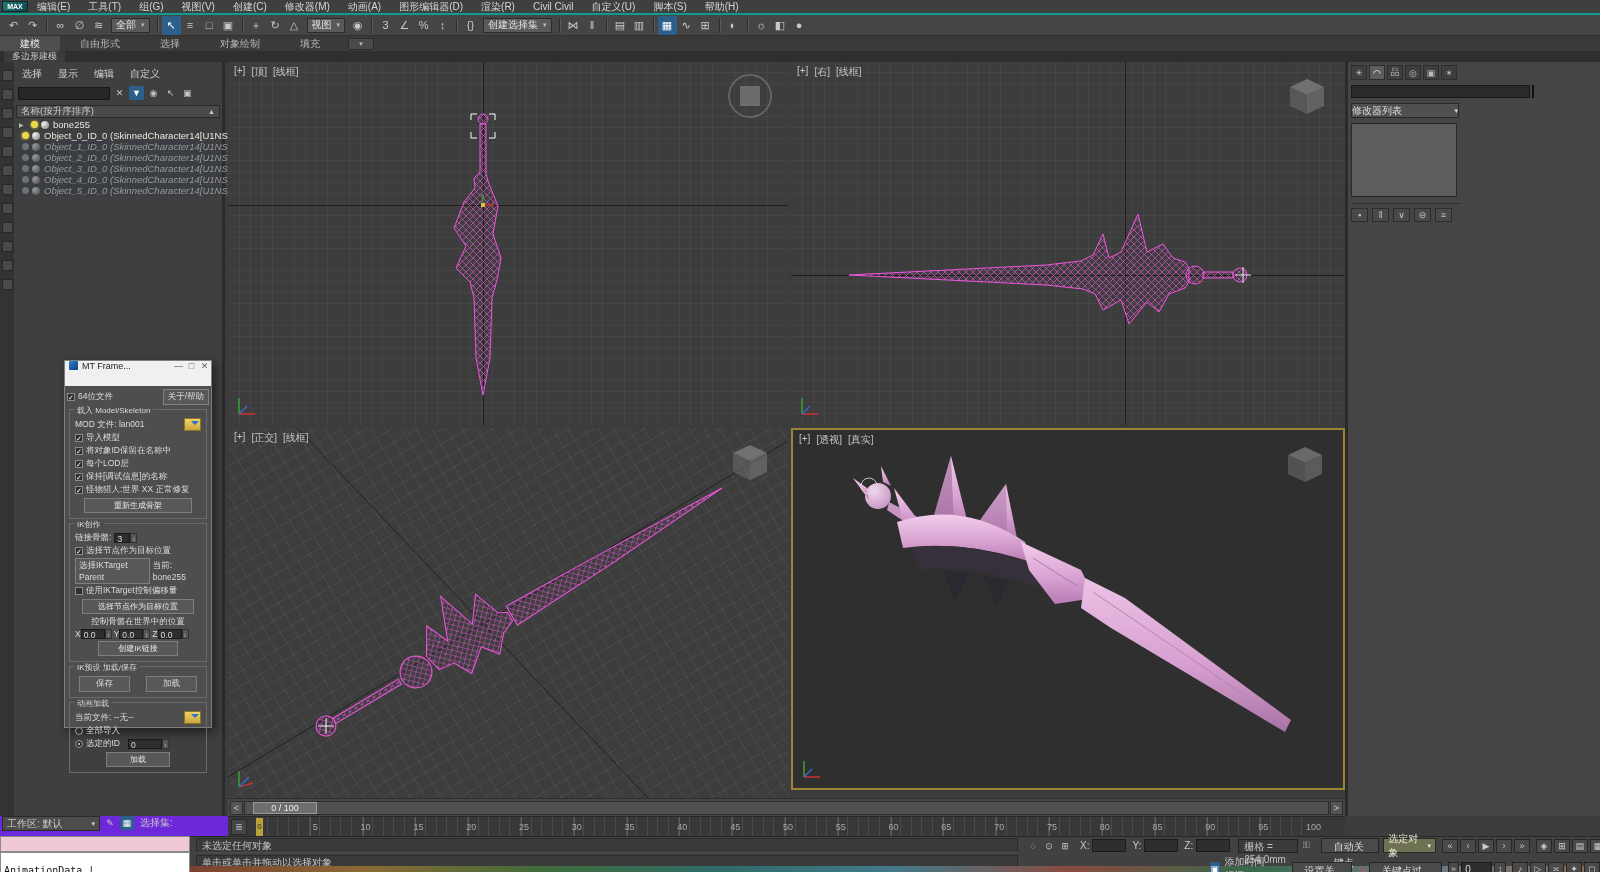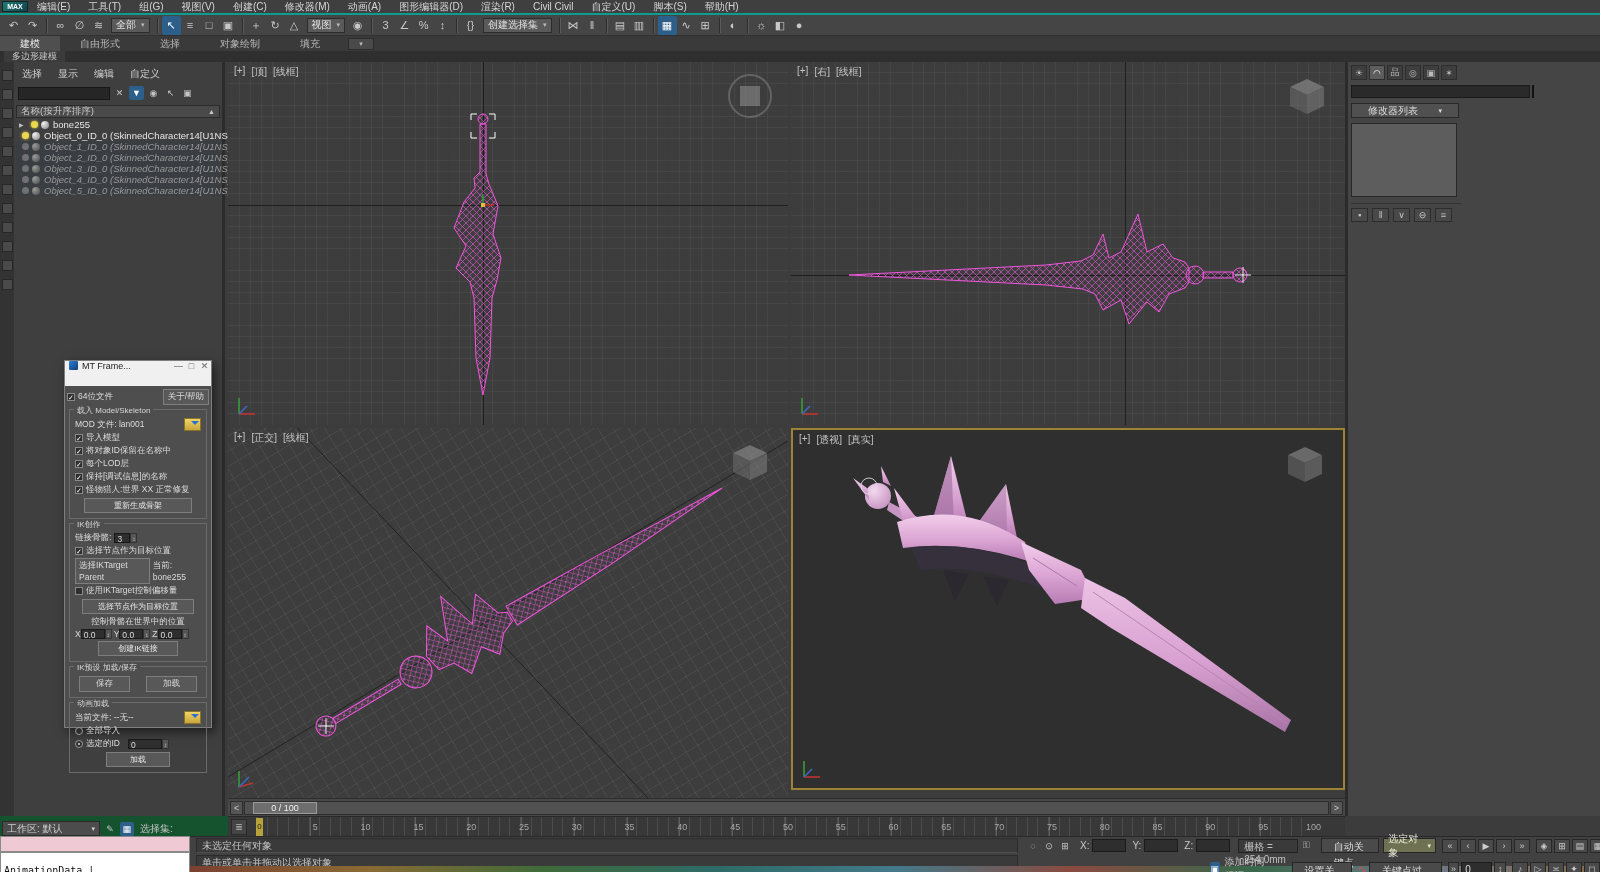--- a/index.html
+++ b/index.html
@@ -66,21 +66,21 @@
   #tstrack{flex:1;height:14px;background:#515151;border:1px solid #2c2c2c;position:relative;margin:0 1px}
   #tshandle{position:absolute;left:8px;top:0;width:64px;height:12px;background:#6e6e6e;border:1px solid #9a9a9a;font-size:9px;display:flex;align-items:center;justify-content:center;color:#f0f0f0}
   #trackbar{left:228px;top:816px;width:1117px;height:20px;background:#383838;border-top:1px solid #282828}
   #tbicon{position:absolute;left:3px;top:2px;width:16px;height:16px;background:#454545;border:1px solid #2a2a2a;font-size:9px;color:#bbb;display:flex;align-items:center;justify-content:center}
   #ruler{position:absolute;left:28px;top:0;width:1056px;height:20px;display:flex;
     background-image:repeating-linear-gradient(90deg,#4c4c4c 0 1px,transparent 1px 10.56px),
                      repeating-linear-gradient(90deg,#5d5d5d 0 2px,transparent 2px 52.8px)}
   .tick-cell{width:52.8px;flex:none;font-size:9px;color:#a8a8a8;text-align:right;padding-top:5px;transform:translateX(9px)}
   #tmarker{position:absolute;left:0;top:1px;width:7px;height:18px;background:#b7a23b;color:#1c1c1c;font-size:8px;text-align:center;line-height:18px}
   
-  #wsrow{left:0;top:816px;width:228px;height:20px;background:#14532d;display:flex;align-items:flex-end;font-size:10px}
+  #wsrow{left:0;top:816px;width:228px;height:20px;background:#6d28d9;display:flex;align-items:flex-start;font-size:10px}
   #wsdd{margin-left:2px;width:98px;height:15px;background:#4c4c4c;border:1px solid #2a2a2a;display:flex;align-items:center;justify-content:space-between;padding:0 4px}
   .wsicon{width:14px;height:14px;margin-left:3px;display:flex;align-items:center;justify-content:center;font-size:9px;color:#ccc}
   .wsicon.act{background:#2d5f8b;color:#fff;border-radius:2px}
   #statusband{left:0;top:836px;width:1600px;height:36px;background:#414141;border-top:1px solid #282828}
   #lpink{left:0;top:836px;width:190px;height:16px;background:#efc9d4;border:1px solid #8a8a8a;z-index:3}
   #lwhite{left:0;top:852px;width:190px;height:20px;background:#fff;border:1px solid #8a8a8a;color:#111;font-family:"DejaVu Sans Mono",monospace;font-size:10px;padding:12px 3px;z-index:3}
   .promptbox{position:absolute;left:196px;width:822px;height:15px;background:#3a3a3a;border:1px solid #2b2b2b;border-bottom-color:#4f4f4f;font-size:10px;color:#c6c6c6;line-height:13px;padding:0 5px}
   #srcluster{left:1022px;top:836px;width:578px;height:34px}
   .srow{position:absolute;display:flex;align-items:center;font-size:10px}
   .sicon{width:14px;height:14px;display:flex;align-items:center;justify-content:center;font-size:9px;color:#c5c5c5;margin-right:2px}
@@ -95,21 +95,21 @@
   .curveic{color:#d05050;margin-left:6px;font-size:11px}
   #wallpaper{left:190px;top:866px;width:1410px;height:6px;background:linear-gradient(90deg,#7a4030,#8a6a33,#3f6b3a,#2e6b68,#43798a,#8a4a3f,#39684a,#6a7a8a,#8a6a4a)}
   
   #cmdpanel{left:1345px;top:62px;width:255px;height:754px;background:#454545;border-left:3px solid #2b2b2b}
   #cptabs{display:flex;gap:2px;padding:3px 3px 2px;width:118px}
   .cptab{width:16px;height:15px;display:flex;align-items:center;justify-content:center;font-size:9px;background:#3e3e3e;border:1px solid #2d2d2d;color:#bbb}
   .cptab.act{background:#5d5d5d;color:#fff}
   #cpname{margin:3px 3px 0;display:flex;width:110px}
   #cpname input{flex:1;height:13px;background:#2a2a2a;border:1px solid #191919;color:#ddd}
   #swatch{width:13px;height:13px;border:1px solid #111;margin-left:2px}
-  #cpdd{margin:5px 3px 0;width:108px;height:15px;background:#505050;border:1px solid #282828;font-size:10px;display:flex;justify-content:space-between;align-items:center;padding:0 16px;color:#ddd}
+  #cpdd{margin:5px 3px 0;width:108px;height:15px;background:#505050;border:1px solid #282828;font-size:10px;display:flex;justify-content:space-between;align-items:center;padding:0 0;color:#ddd}
   #cpstack{margin:5px 3px 0;width:106px;height:74px;background:#5d5d5d;border:1px solid #282828}
   #cpicons{margin:6px 3px 0;width:110px;display:flex;gap:4px;border-top:1px solid #333;padding-top:4px}
   .cpicon{width:17px;height:14px;display:flex;align-items:center;justify-content:center;font-size:9px;background:#494949;border:1px solid #2c2c2c;color:#c5c5c5}
   
   #mtdialog{left:64px;top:360px;width:148px;height:368px;background:#4e4e4e;border:1px solid #7e7e7e;box-shadow:3px 4px 10px rgba(0,0,0,.55);z-index:60;font-size:8.5px;color:#dcdcdc}
   #dtitle{height:25px;background:#f0f0f0;color:#222;display:flex;align-items:flex-start;font-size:9px}
   #dlogo{width:9px;height:9px;background:linear-gradient(135deg,#2a7fd4,#123f7a);margin:0 4px;border-radius:1px;flex:none}
   #dtitle .grow{flex:1}
   .dctrl{width:13px;text-align:center;color:#666;font-size:9px}
   .dgroup{border:1px solid #6a6a6a;margin:4px 4px 0;position:relative;padding:7px 3px 3px}

